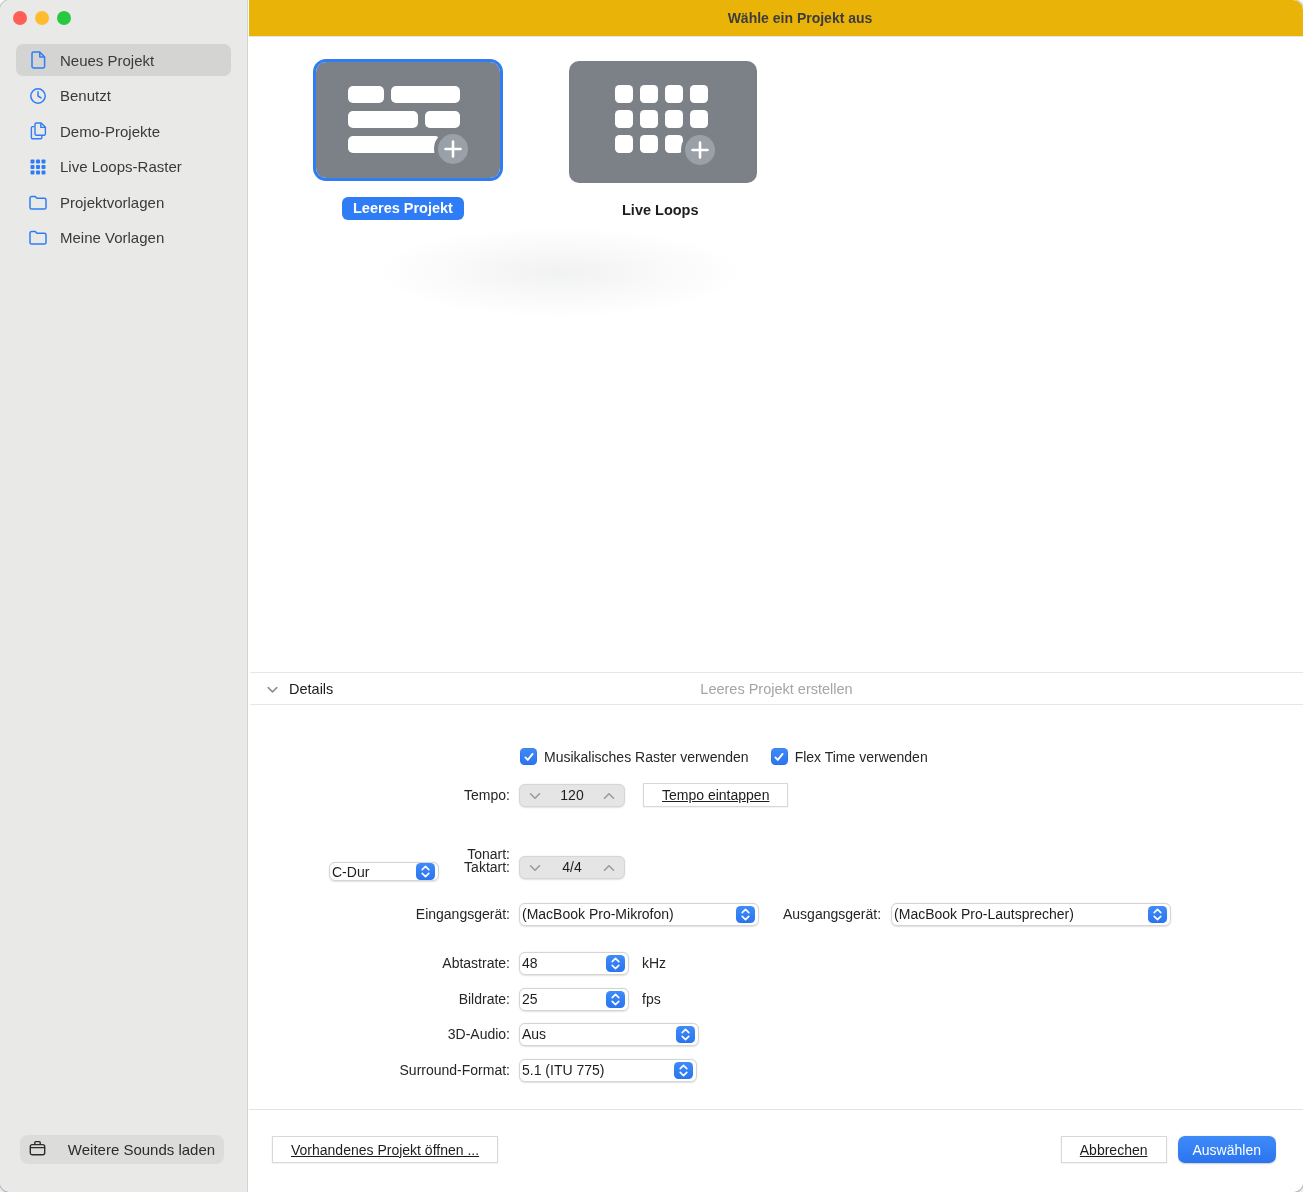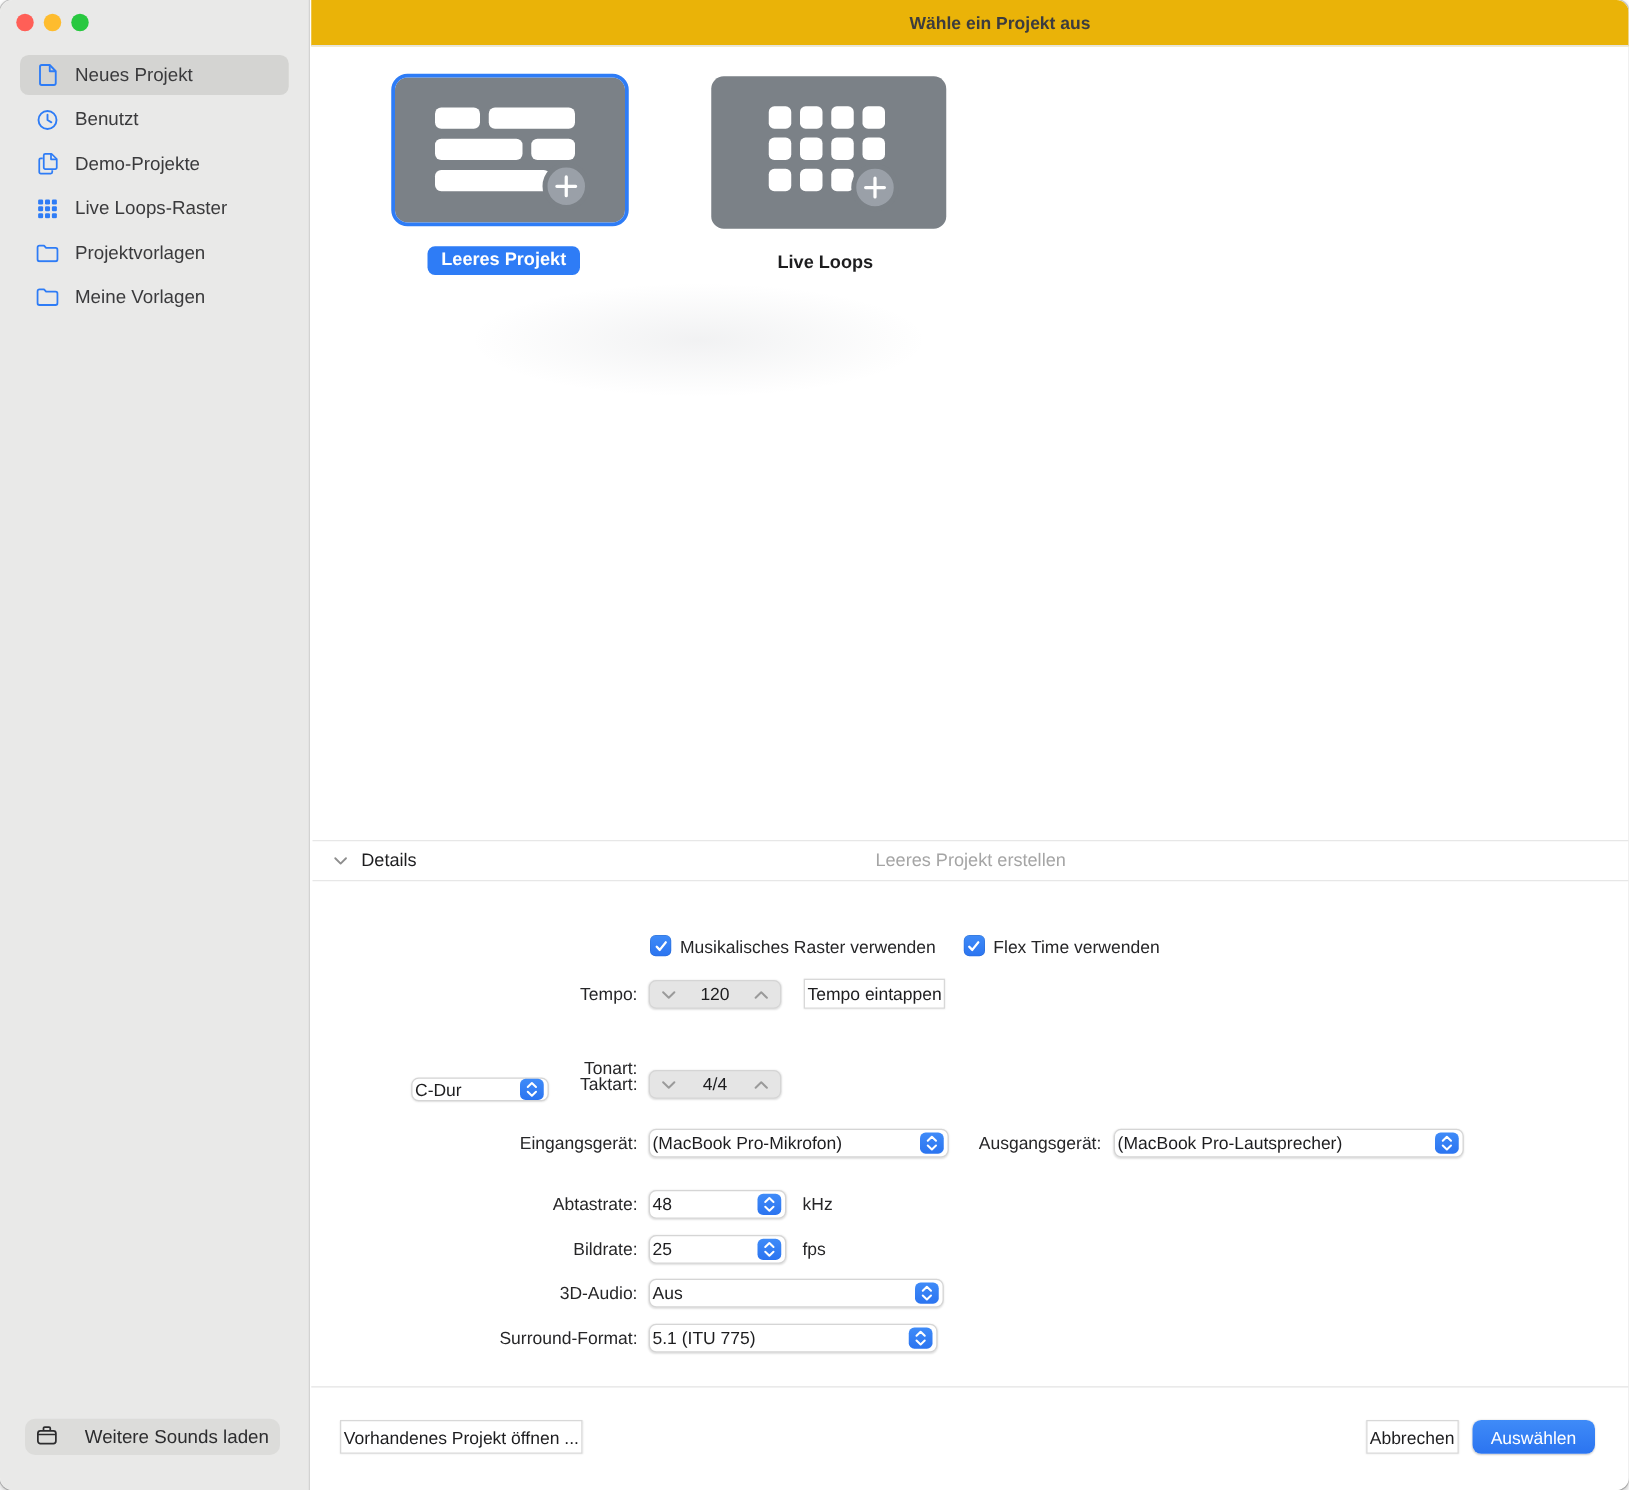--- a/index.html
+++ b/index.html
@@ -98,22 +98,22 @@
     padding:0 3px 0 2px; box-shadow:0 0.5px 1.5px rgba(0,0,0,0.12);
     font-size:14px; color:#1d1d1f;
   }
   .select .caps {
     width:19px; height:17px; border-radius:4.5px; margin-left:8px;
     background:linear-gradient(#3f8bf8,#2b74f0);
     display:flex; align-items:center; justify-content:center; flex:none;
   }
   .push-btn {
     height:24px; background:#ffffff; border:1px solid #d8d8d8; border-radius:0;
-    display:flex; align-items:center; justify-content:center; padding:0 2px;
-    box-shadow:0 0.5px 1.5px rgba(0,0,0,0.12); font-size:14px; color:#1d1d1f; white-space:nowrap;
+    display:flex; align-items:center; justify-content:center; padding:0 18px;
+    box-shadow:0 0.5px 1.5px rgba(0,0,0,0.12); font-size:14px; color:#1d1d1f; white-space:nowrap;text-decoration:underline;
   }
   
   .footer-sep { position:absolute; top:1109px; left:0; right:0; border-top:1px solid #e3e3e3; }
   .footer-left { position:absolute; top:1136px; left:23px; height:14px;text-align:center; }
   .footer-right { position:absolute; top:1136px; right:27px; display:flex; gap:11px; }
   .footer-right .push-btn { height:27px; }
   .primary-btn {
     height:27px; background:linear-gradient(#3f8bf8,#2b74f0); border:none; border-radius:7px;
     color:#ffffff; font-size:14px; display:flex; align-items:center; padding:0 15px;
     box-shadow:0 0.5px 1.5px rgba(0,0,0,0.2); white-space:nowrap;
@@ -365,33 +365,33 @@
           <svg width="11" height="13" viewBox="0 0 11 13">
               <path d="M2.2 4.6L5.5 1.4l3.3 3.2M2.2 8.4l3.3 3.2 3.3-3.2" fill="none" stroke="#ffffff" stroke-width="1.6" stroke-linecap="round" stroke-linejoin="round"></path>
             </svg>
         </span>
       </div>
       <span class="unit">fps</span>
     </div>
 
     <div class="form-row" style="top:1022px;">
       <div class="form-label">3D-Audio:</div>
-      <div class="select" style="width:236px;text-align:center;">
+      <div class="select" style="width:180px;text-align:center;">
         <span>Aus</span>
         <span class="caps">
           <svg width="11" height="13" viewBox="0 0 11 13">
               <path d="M2.2 4.6L5.5 1.4l3.3 3.2M2.2 8.4l3.3 3.2 3.3-3.2" fill="none" stroke="#ffffff" stroke-width="1.6" stroke-linecap="round" stroke-linejoin="round"></path>
             </svg>
         </span>
       </div>
     </div>
 
     <div class="form-row" style="top:1058px;">
       <div class="form-label">Surround-Format:</div>
-      <div class="select" style="width:231px;gap:36px;">
+      <div class="select" style="width:178px;gap:36px;">
         <span>5.1 (ITU 775)</span>
         <span class="caps">
           <svg width="11" height="13" viewBox="0 0 11 13">
               <path d="M2.2 4.6L5.5 1.4l3.3 3.2M2.2 8.4l3.3 3.2 3.3-3.2" fill="none" stroke="#ffffff" stroke-width="1.6" stroke-linecap="round" stroke-linejoin="round"></path>
             </svg>
         </span>
       </div>
     </div>
 
     <div class="footer-sep"></div>

